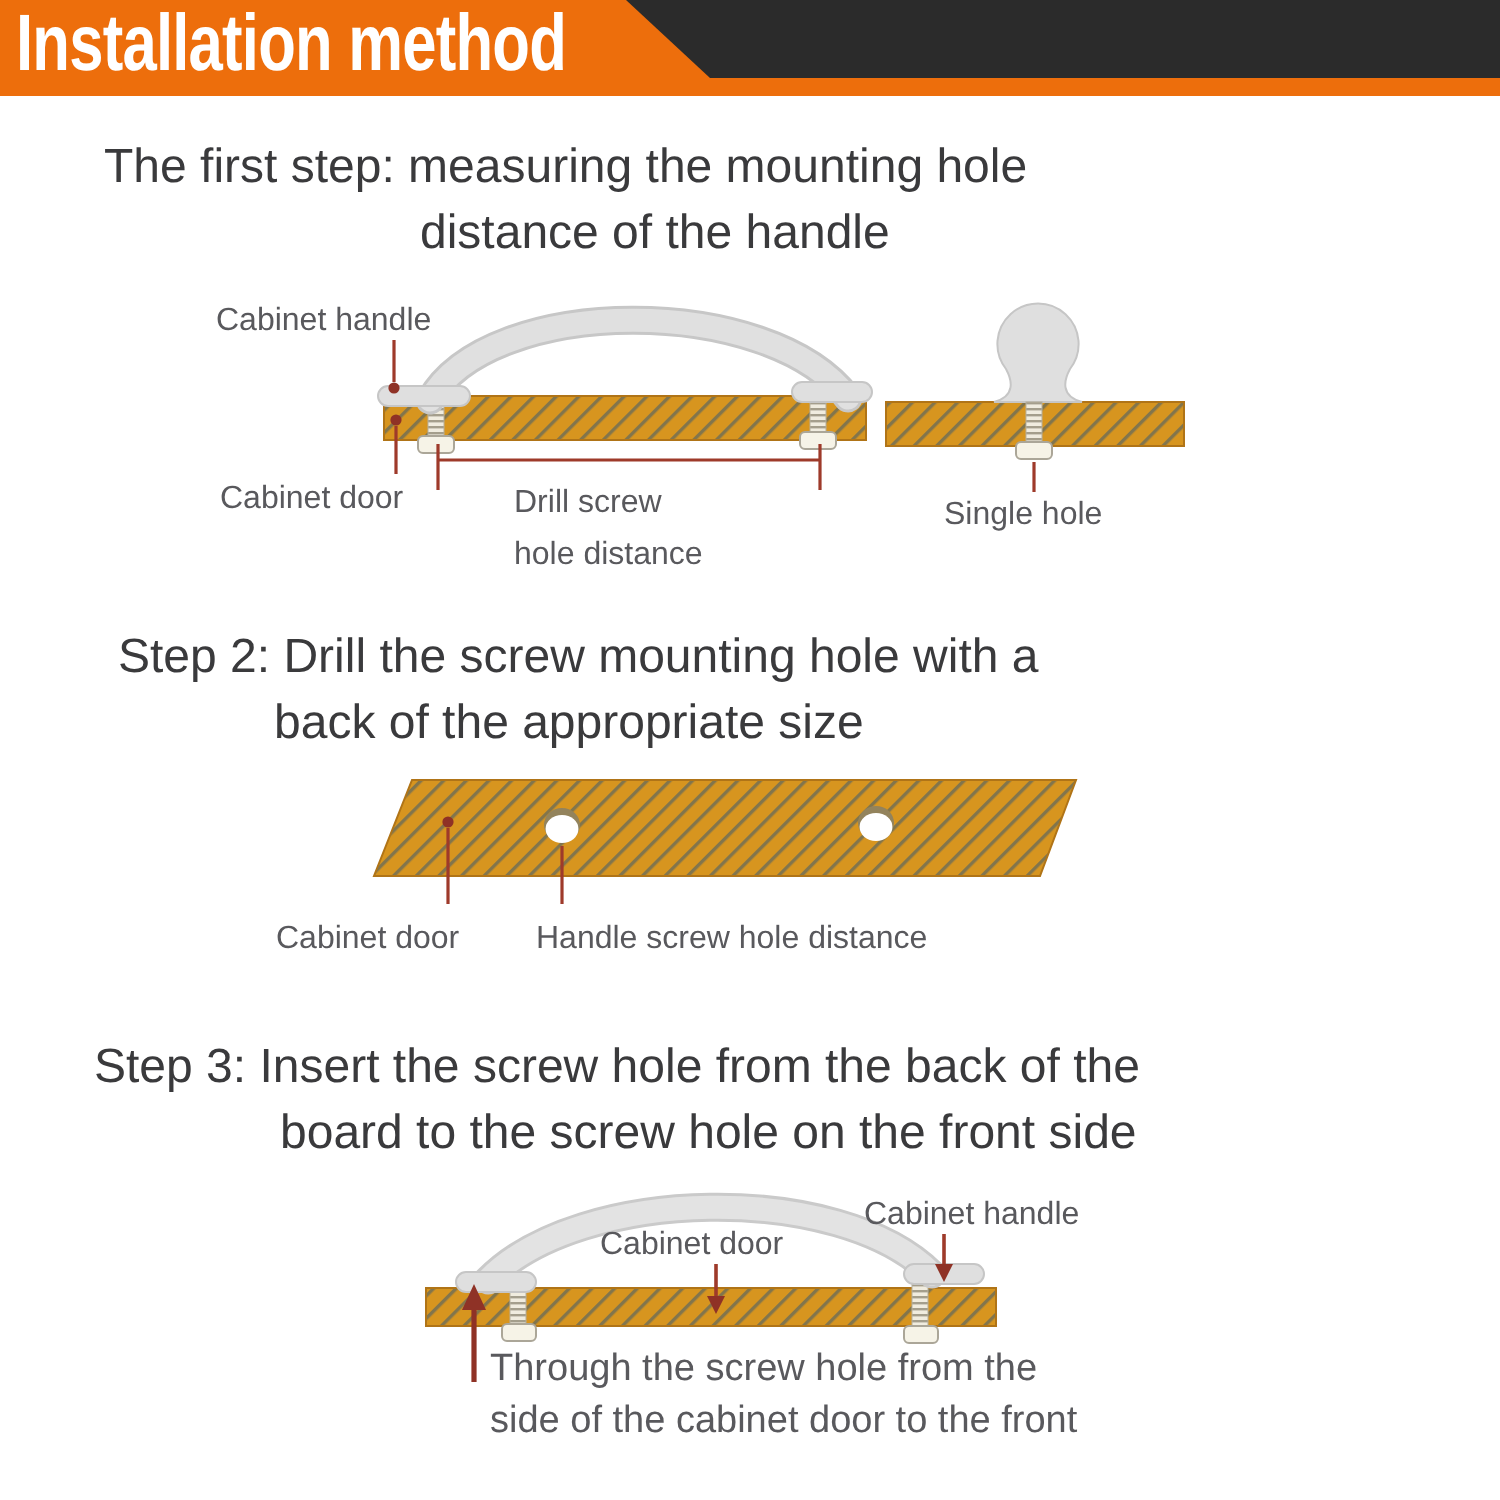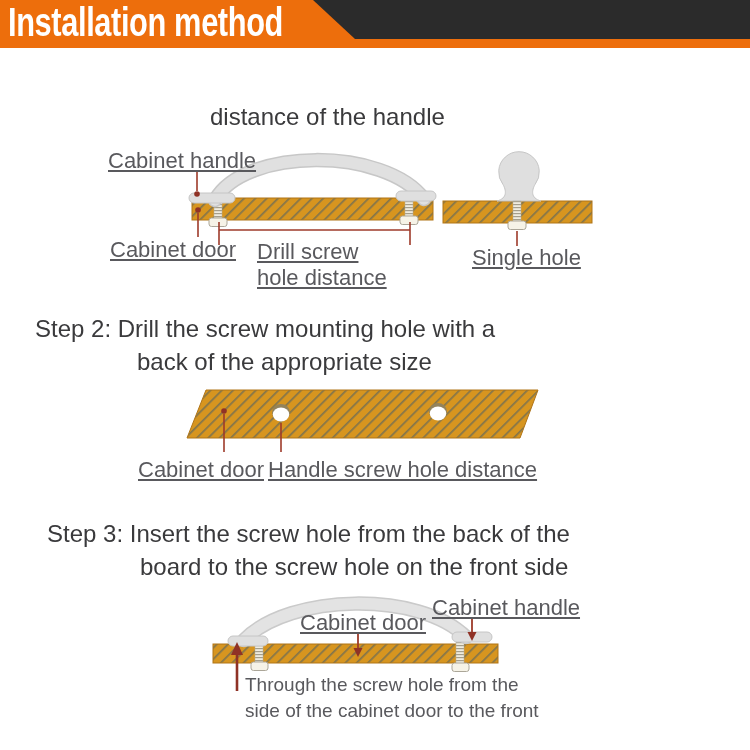--- a/index.html
+++ b/index.html
@@ -7,21 +7,21 @@
         font-family:"Liberation Sans","DejaVu Sans",sans-serif;}
   
   .banner{position:absolute;left:0;top:0;width:750px;height:48px;background:#ED6E0C;}
   .banner-dark{position:absolute;right:0;top:0;width:437px;height:39px;background:#2B2B2B;
                clip-path:polygon(0 0,437px 0,437px 100%,42px 100%);}
   .banner-title{position:absolute;left:8px;top:0;height:44px;line-height:44px;margin:0;
                 color:#ffffff;font-size:40px;font-weight:700;letter-spacing:-0.5px;
                 transform:scaleX(0.77);transform-origin:left center;white-space:nowrap;}
   
   .hd{position:absolute;white-space:nowrap;color:#3A3A3C;font-size:24px;line-height:28px;}
-  .lbl{position:absolute;white-space:nowrap;color:#59595D;font-size:22px;line-height:22px;text-decoration:underline;}
+  .lbl{position:absolute;white-space:nowrap;color:#59595D;font-size:16px;line-height:22px;}
   .lbl-block span{display:block;}
   .through{position:absolute;color:#59595D;font-size:19px;line-height:26px;}
   .through span{display:block;white-space:nowrap;}
   
   .art{position:absolute;left:0;top:0;width:750px;height:750px;pointer-events:none;}
 </style>
 </head>
 <body>
 
 <div class="page">
@@ -122,30 +122,31 @@
         <line x1="472" y1="617" x2="472" y2="633" stroke="#9E3A2A" stroke-width="1.8"></line>
         <polygon points="467.5,632 476.5,632 472,641" fill="#8F3226"></polygon>
       </g>
       <g>
         <line x1="237" y1="652" x2="237" y2="691" stroke="#8F3226" stroke-width="2.6"></line>
         <polygon points="231,655 243,655 237,642" fill="#8F3226"></polygon>
       </g>
     </g>
   </svg>
 
+  <div class="hd" style="left:52px;top:70px">The first step: measuring the mounting hole</div>
   <div class="hd" style="left:210px;top:103px">distance of the handle</div>
   <div class="lbl" style="left:108px;top:150px">Cabinet handle</div>
   <div class="lbl" style="left:110px;top:239px">Cabinet door</div>
   <div class="lbl lbl-block" style="left:257px;top:239px;line-height:26px">
     <span>Drill screw</span>
     <span>hole distance</span>
   </div>
   <div class="lbl" style="left:472px;top:247px">Single hole</div>
 
-  <div class="hd" style="left:35px;top:315px">Step 2: Drill the screw mounting hole with a</div>
+  <div class="hd" style="left:59px;top:315px">Step 2: Drill the screw mounting hole with a</div>
   <div class="hd" style="left:137px;top:348px">back of the appropriate size</div>
   <div class="lbl" style="left:138px;top:459px">Cabinet door</div>
   <div class="lbl" style="left:268px;top:459px">Handle screw hole distance</div>
 
   <div class="hd" style="left:47px;top:520px">Step 3: Insert the screw hole from the back of the</div>
   <div class="hd" style="left:140px;top:553px">board to the screw hole on the front side</div>
   <div class="lbl" style="left:300px;top:612px">Cabinet door</div>
   <div class="lbl" style="left:432px;top:597px">Cabinet handle</div>
   <div class="through" style="left:245px;top:672px">
     <span>Through the screw hole from the</span>

